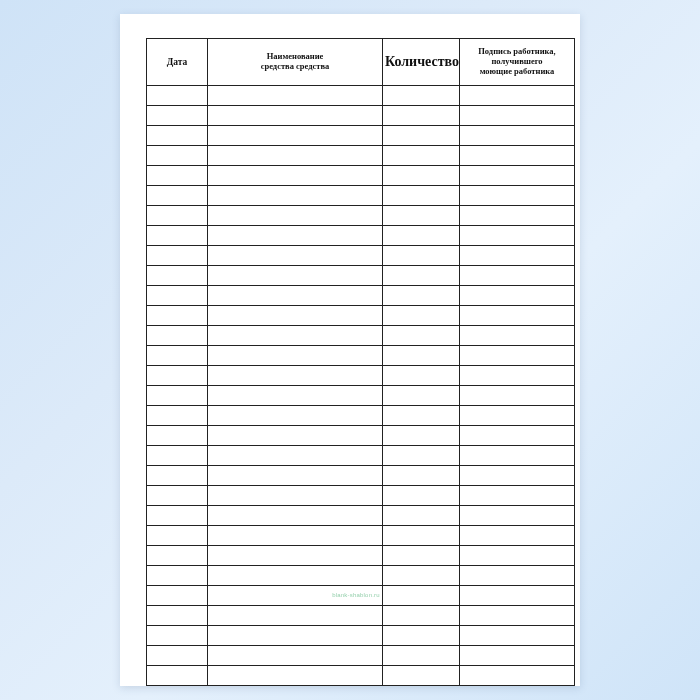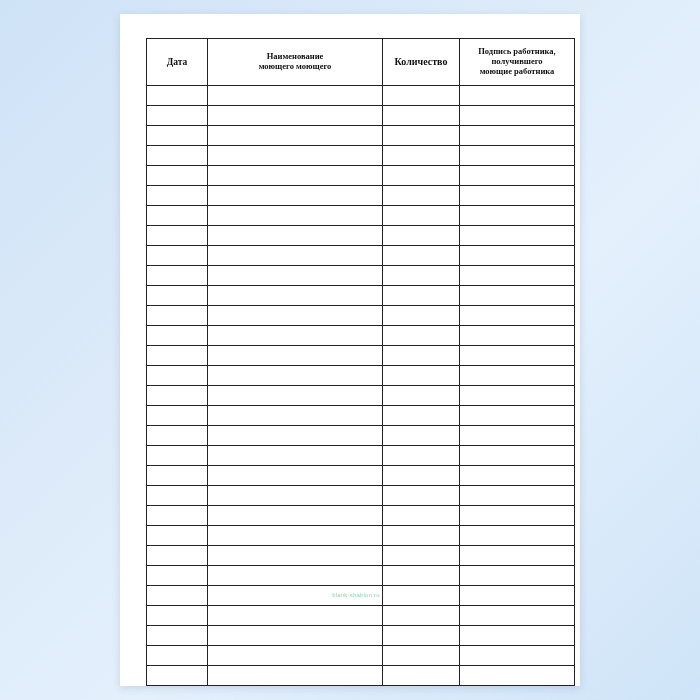--- a/index.html
+++ b/index.html
@@ -53,21 +53,21 @@
     line-height: 1.15;
     color: #111111;
     padding: 2px 2px;
   }
   th.col-date { width: 56px; }
   th.col-name { width: 170px; font-family: Liberation Serif, serif; }
   th.col-qty  { width: 72px; }
   th.col-sign { width: 110px; }
 
   th.col-date span { font-size: 9.5px; }
-  th.col-qty span { font-size: 10px; }
+  th.col-qty span { font-size: 14px; }
 
   table.register tbody td {
     height: 19px;
   }
   .watermark {
     position: absolute;
     left: 146px;
     top: 578px;
     width: 180px;
     text-align: center;
@@ -88,21 +88,21 @@
 
     <div class="table-wrap">
       <table class="register">
         <thead>
           <tr>
             <th class="col-date">
               <span>Дата</span>
             </th>
             <th class="col-name">
               <span>Наименование</span><br>
-              <span>моющего моющего</span>
+              <span>средства средства</span>
             </th>
             <th class="col-qty">
               <span>Количество</span>
             </th>
             <th class="col-sign">
               <span>Подпись работника,</span><br>
               <span>получившего</span><br>
               <span>моющие работника</span>
             </th>
           </tr>

